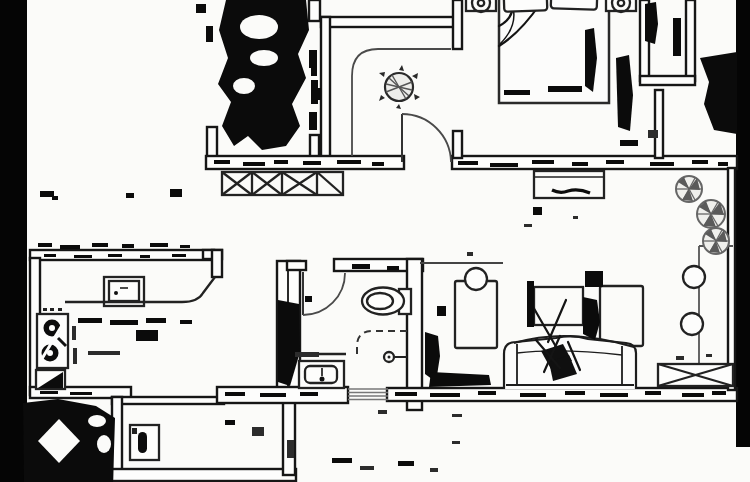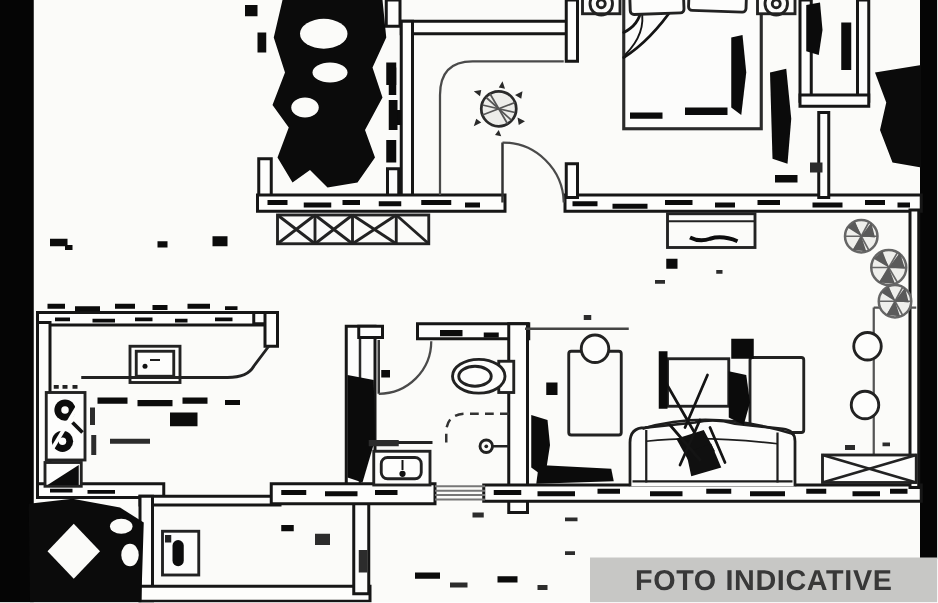--- a/index.html
+++ b/index.html
@@ -356,16 +356,13 @@
     <rect class="noise2" x="378" y="410" width="9" height="4"></rect>
     <rect class="noise2" x="452" y="414" width="10" height="3"></rect>
     <rect class="noise" x="332" y="458" width="20" height="5"></rect>
     <rect class="noise2" x="360" y="466" width="14" height="4"></rect>
     <rect class="noise" x="398" y="461" width="16" height="5"></rect>
     <rect class="noise2" x="430" y="468" width="8" height="4"></rect>
     <rect class="noise2" x="452" y="441" width="8" height="3"></rect>
   </g>
 </svg>
 
-  <div class="banner">
-    <span>FOTO INDICATIVE</span>
-  </div>
 </div>
 
 </body></html>

